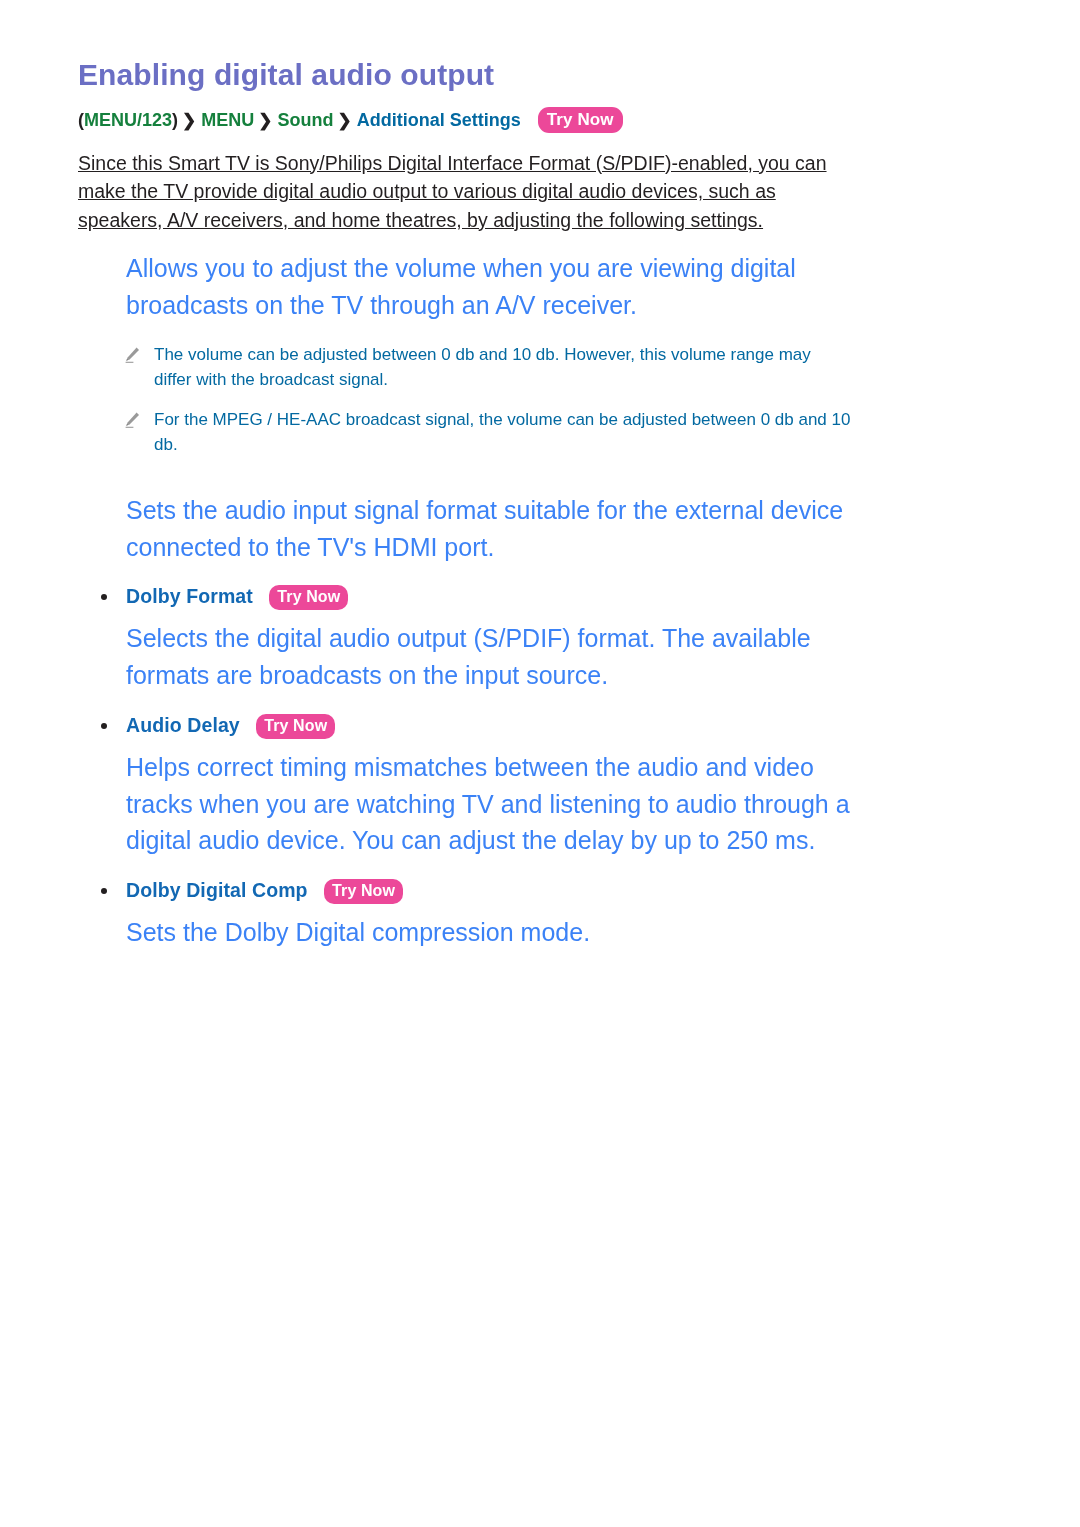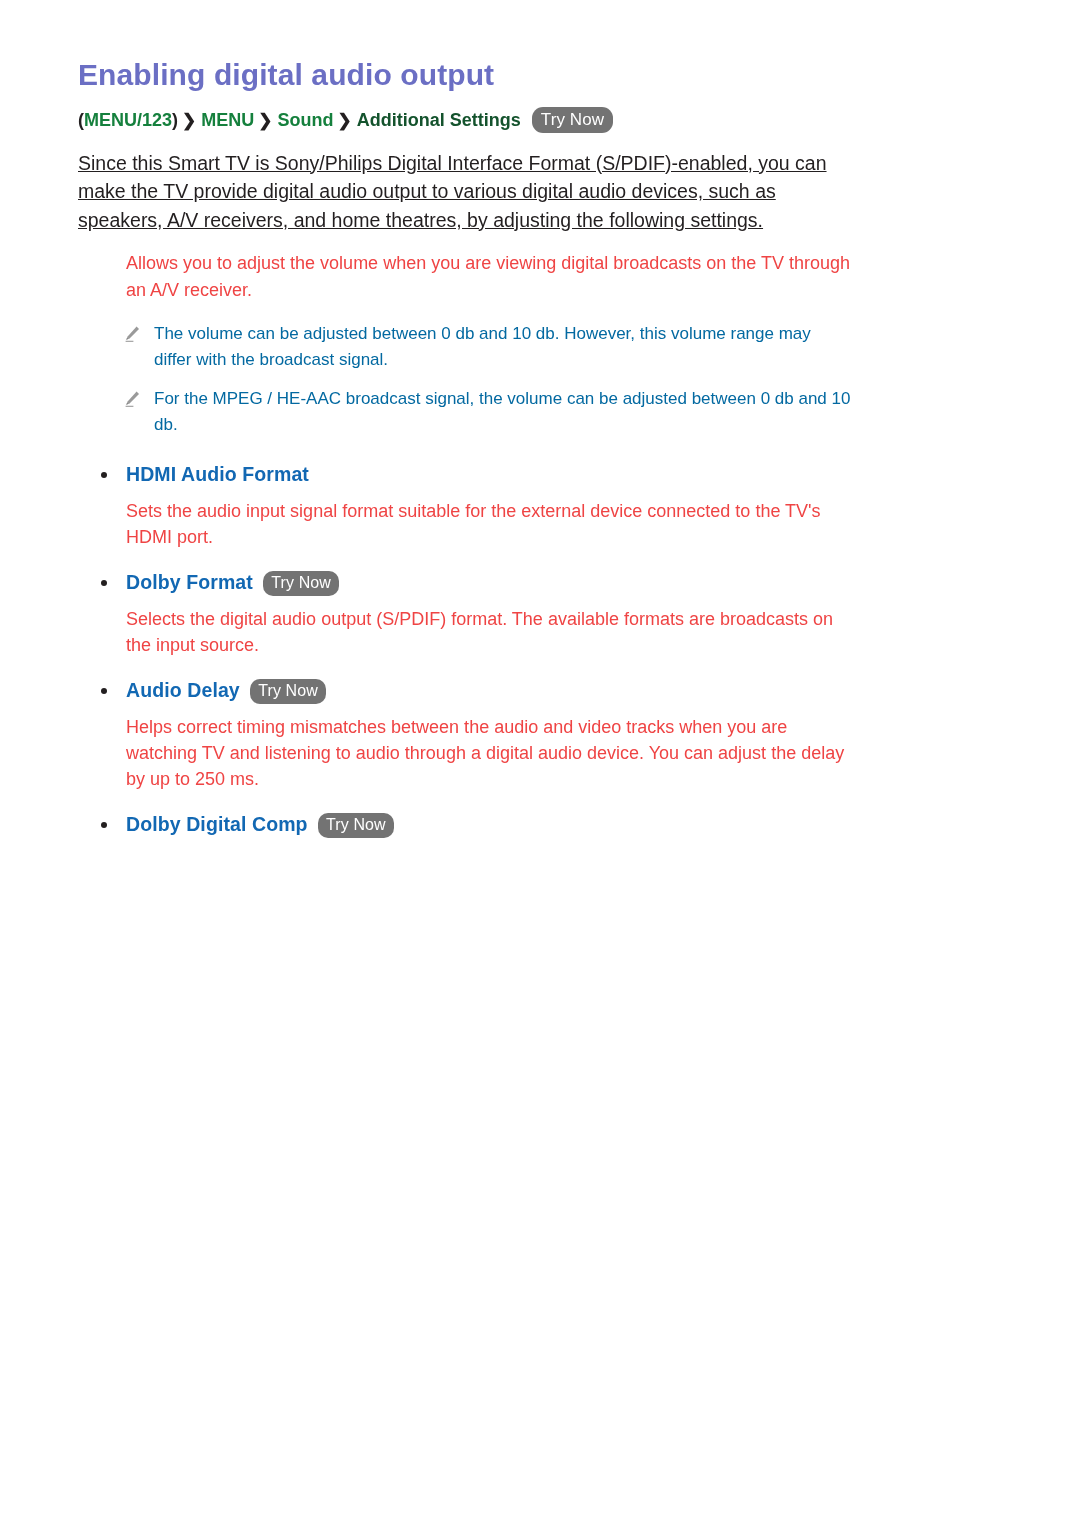--- a/index.html
+++ b/index.html
@@ -43,41 +43,41 @@
     white-space: nowrap;
     display: block;
   }
   .breadcrumb .paren {
     color: #231f20;
   }
   .breadcrumb .crumb {
     color: #15803d;
   }
   .breadcrumb .crumb.deep {
-    color: #14532d;
+    color: #0369a1;
   }
   .breadcrumb .chev {
     color: #231f20;
     font-weight: bold;
     padding: 0 5px 0 4px;
     font-size: 17px;
   }
 
   
   .trynow {
     display: inline-block;
-    background: #737373;
+    background: #ec4899;
     color: #ffffff;
     font-size: 17px;
-    font-weight: normal;
+    font-weight: bold;
     line-height: 1;
     padding: 4px 9px 5px 9px;
     border-radius: 11px;
     vertical-align: 1px;
-    margin-left: 6px;
+    margin-left: 12px;
     letter-spacing: 0.1px;
   }
   .trynow.sm {
     font-size: 16px;
     padding: 4px 8px 5px 8px;
     border-radius: 10px;
   }
 
   
   .intro {
@@ -109,23 +109,23 @@
     font-size: 19.5px;
     font-weight: bold;
     color: #1268b3;
     line-height: 1.35;
     display: inline;
     letter-spacing: 0.1px;
   }
 
   
   .body-text {
-    font-size: 18px;
+    font-size: 25px;
     line-height: 1.47;
-    color: #ef4444;
+    color: #3b82f6;
     margin: 10px 0 18px 0;
     padding-left: 48px;
     max-width: 945px;
   }
 
   
   .note-row {
     position: relative;
     padding-left: 76px;
     margin: 0 0 14px 0;
@@ -181,24 +181,20 @@
         <path d="M14.6 2.6 L17.0 5.0 L7.6 14.4 L4.3 15.7 L5.6 12.4 Z" fill="#9a9a9a"></path>
         <path d="M5.0 14.0 L5.9 14.9 L4.3 15.7 Z" fill="#6f6f6f"></path>
         <path d="M3.6 17.3 L11.4 17.3" stroke="#9a9a9a" stroke-width="1.1" fill="none"></path>
       </svg>
     </span>
     <span class="note-text">For the MPEG / HE-AAC broadcast signal, the volume can be adjusted between 0 db and 10 db.</span>
   </div>
 
   <div class="gap-sm"></div>
 
-  <div class="bullet-row">
-    <span class="bullet-dot"></span>
-    <span class="bullet-label">HDMI Audio Format</span>
-  </div>
   <p class="body-text">Sets the audio input signal format suitable for the external device connected to the TV's HDMI port.</p>
 
   <div class="bullet-row">
     <span class="bullet-dot"></span>
     <span class="bullet-label">Dolby Format</span>
     <span class="trynow sm">Try Now</span>
   </div>
   <p class="body-text">Selects the digital audio output (S/PDIF) format. The available formats are broadcasts on the input source.</p>
 
   <div class="bullet-row">
@@ -206,14 +202,15 @@
     <span class="bullet-label">Audio Delay</span>
     <span class="trynow sm">Try Now</span>
   </div>
   <p class="body-text">Helps correct timing mismatches between the audio and video tracks when you are watching TV and listening to audio through a digital audio device. You can adjust the delay by up to 250 ms.</p>
 
   <div class="bullet-row">
     <span class="bullet-dot"></span>
     <span class="bullet-label">Dolby Digital Comp</span>
     <span class="trynow sm">Try Now</span>
   </div>
+  <p class="body-text">Sets the Dolby Digital compression mode.</p>
 
 </div>
 
 </body></html>

